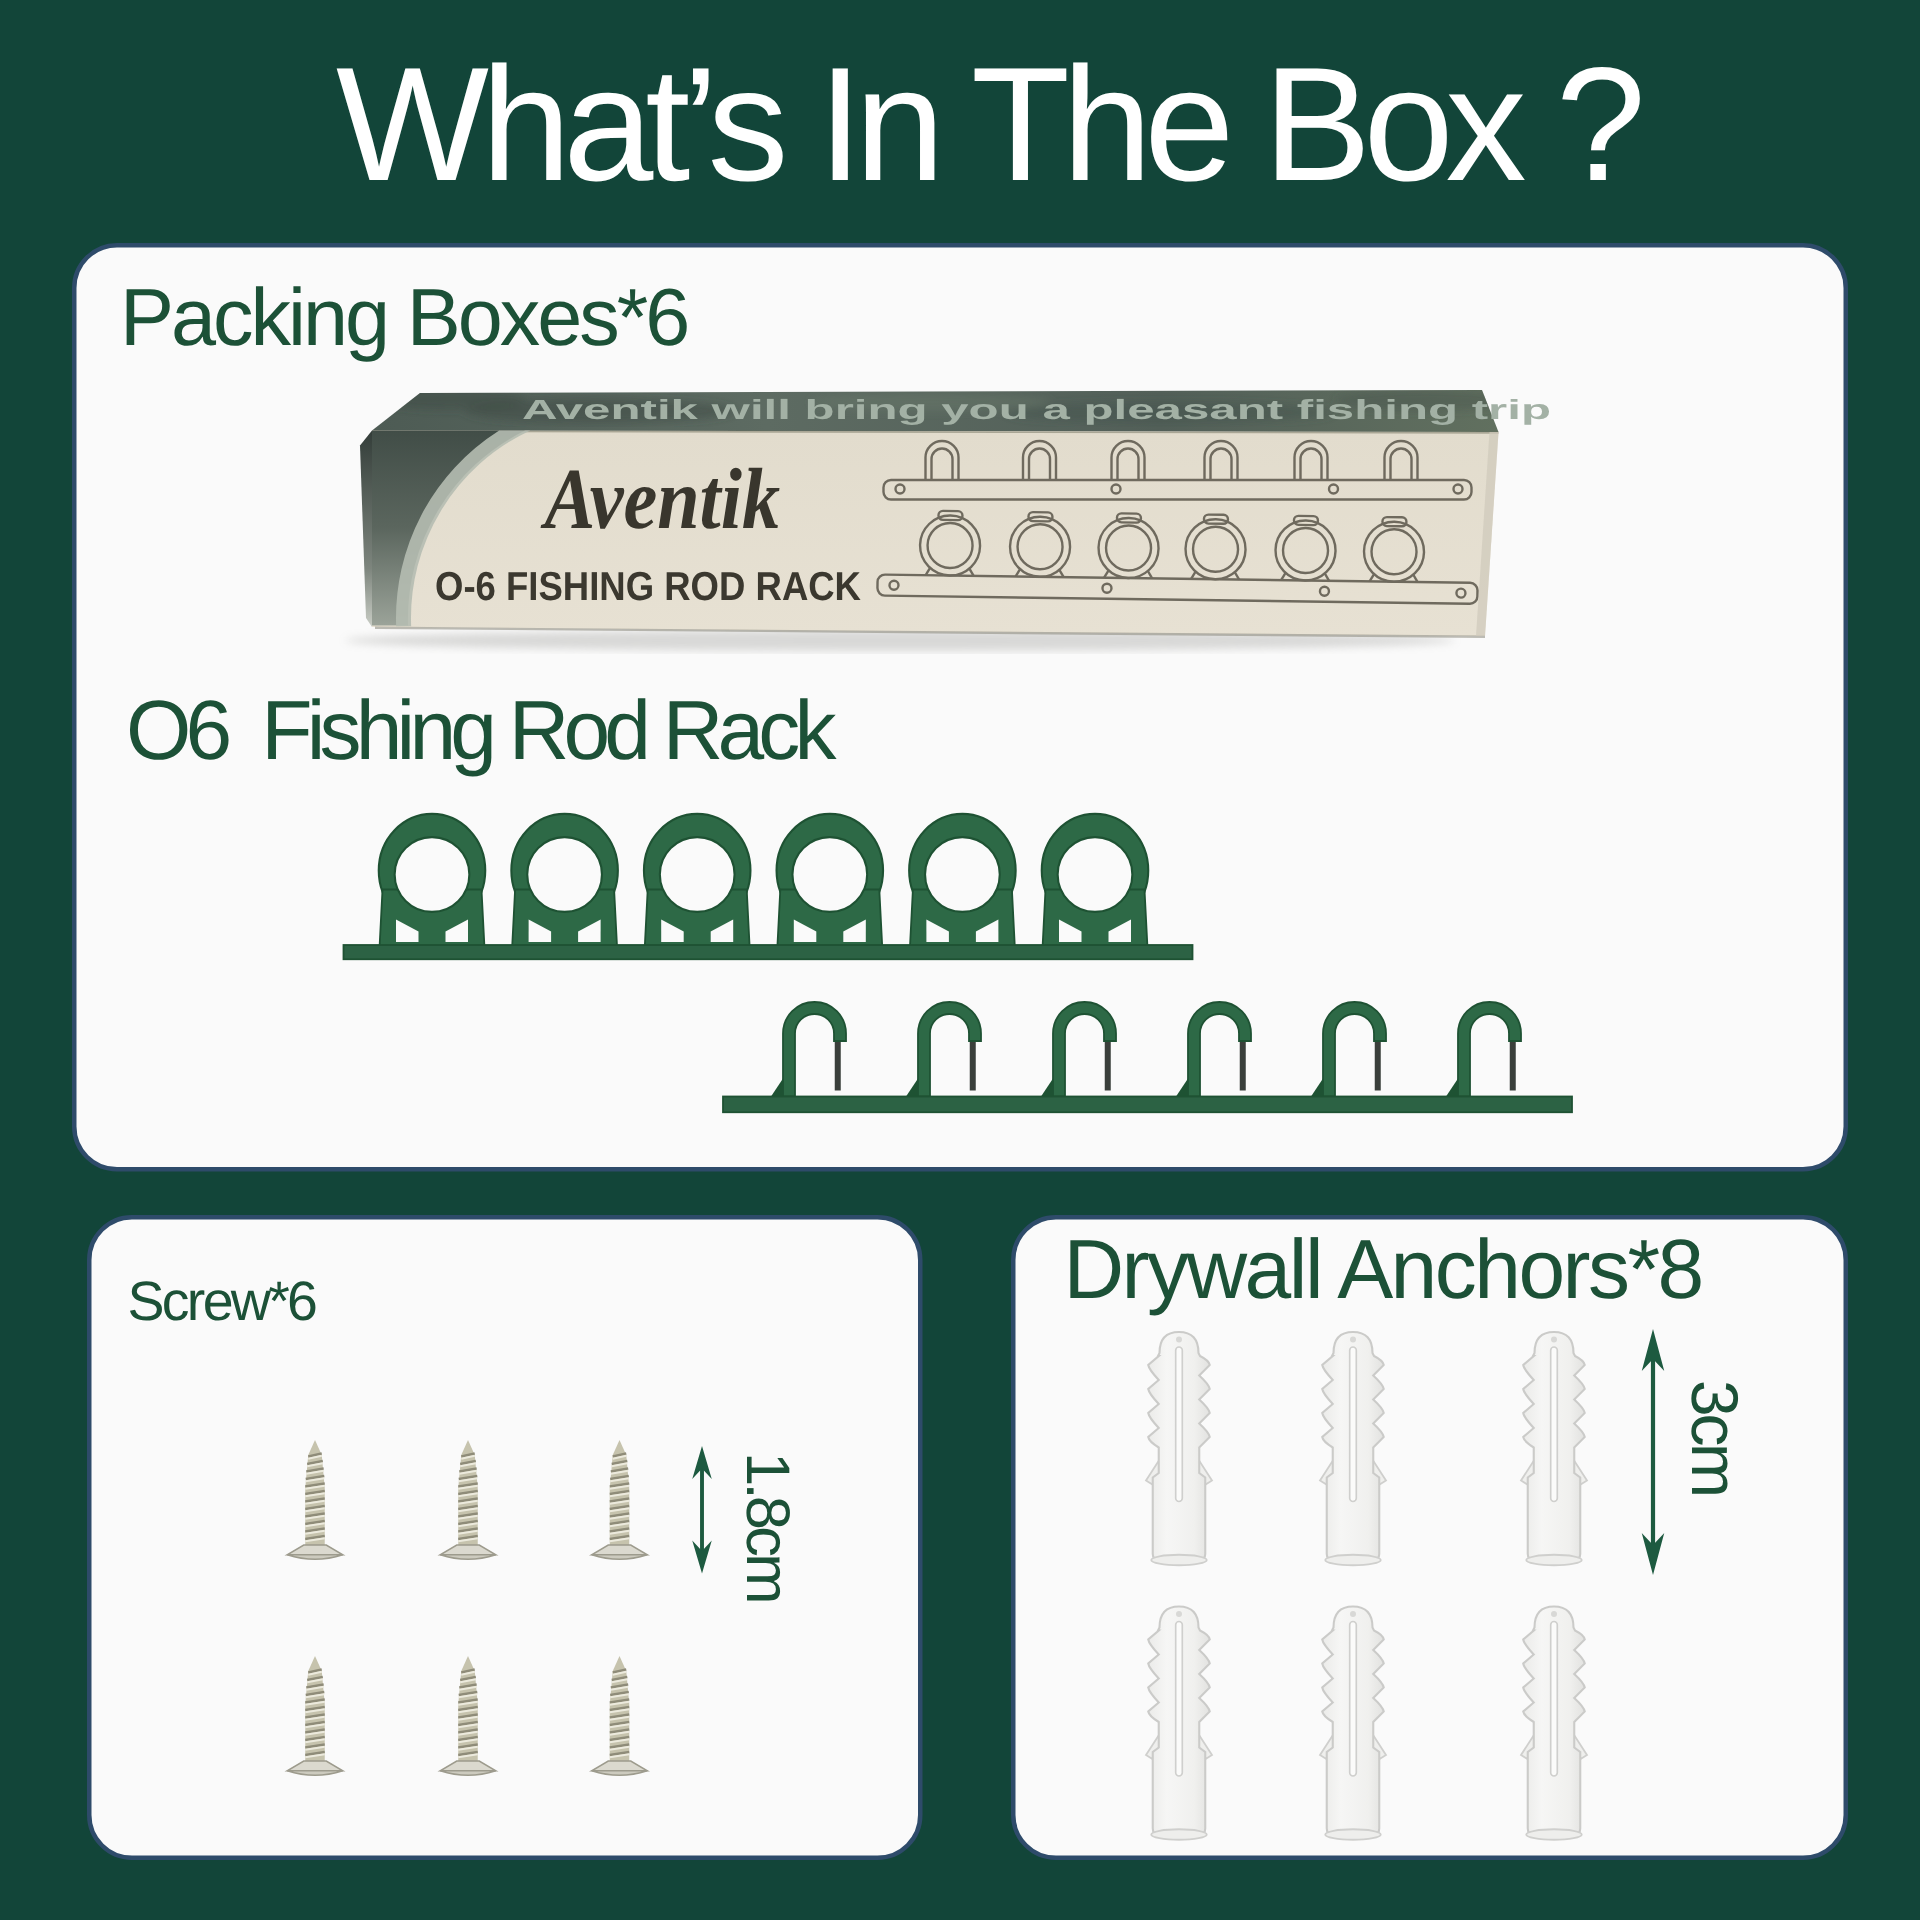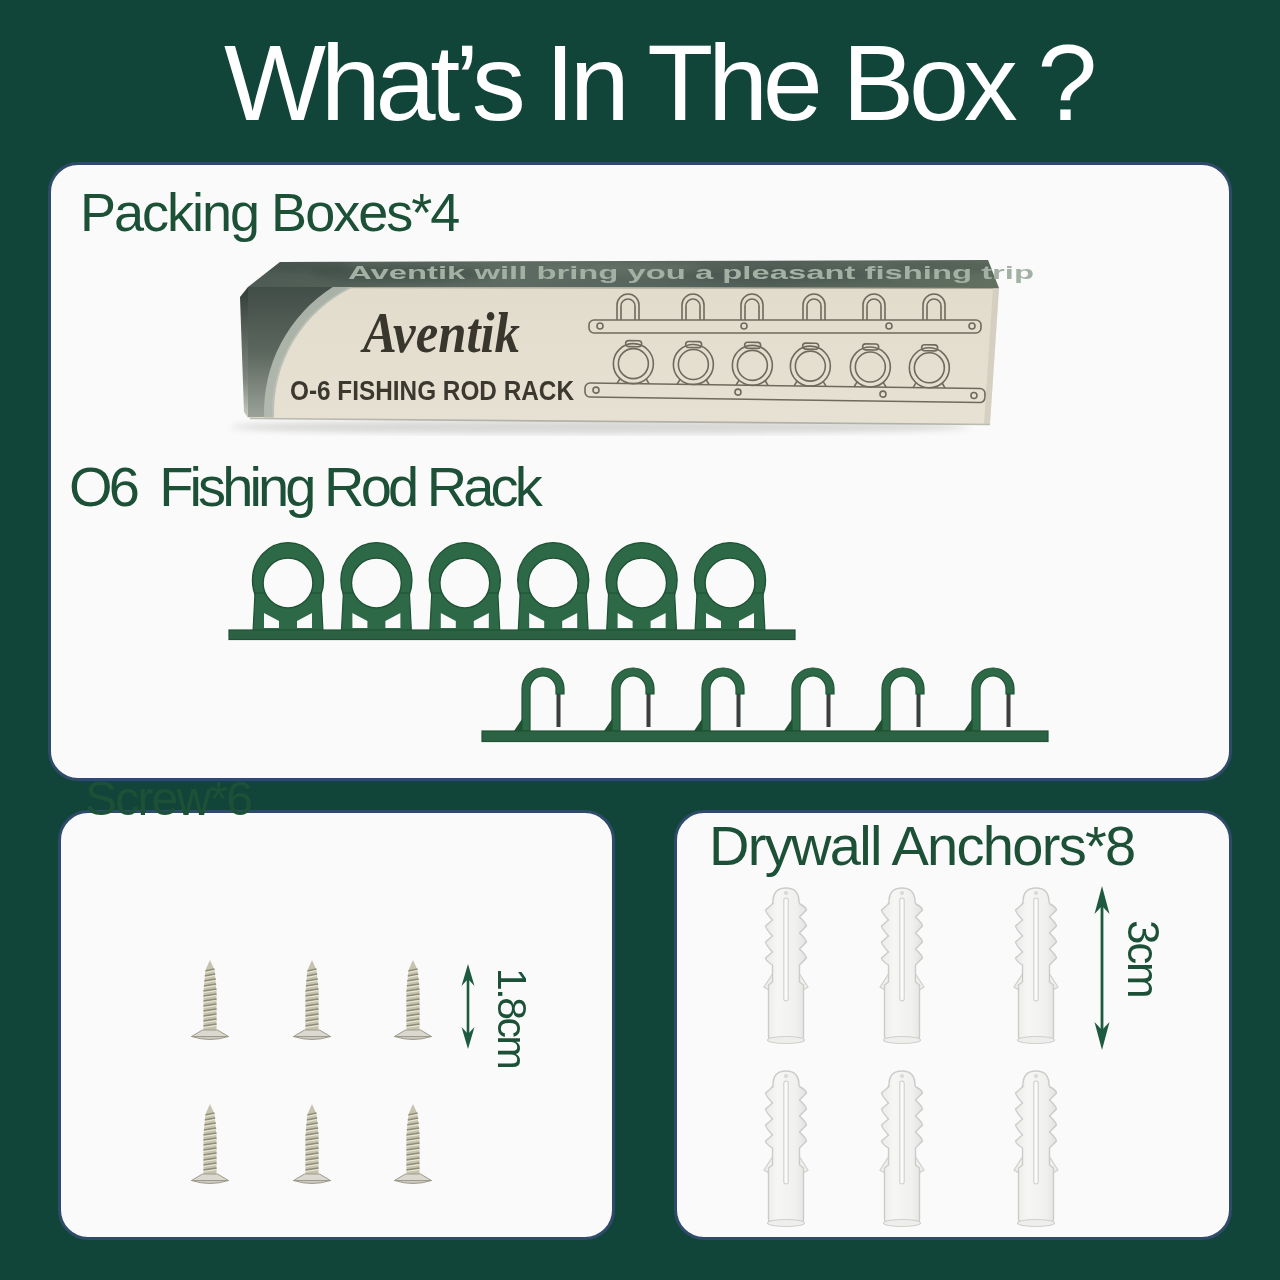--- a/index.html
+++ b/index.html
@@ -2,30 +2,30 @@
 <html><head><meta charset="utf-8"><style>
 html,body{margin:0;padding:0;}
 body{width:1280px;height:1280px;background:#124539;font-family:"Liberation Sans",sans-serif;position:relative;overflow:hidden;}
 .panel{position:absolute;background:#fafafa;border:3px solid #2e4b6a;border-radius:30px;box-sizing:border-box;}
 #p1{left:48px;top:162px;width:1184px;height:619px;}
 #p2{left:58px;top:810px;width:557px;height:430px;}
 #p3{left:674px;top:810px;width:558px;height:430px;}
 #title{position:absolute;left:0;top:29px;width:1280px;text-align:center;color:#ffffff;font-size:108px;letter-spacing:-5.3px;line-height:1;transform:translateX(18px);}
 .h{position:absolute;color:#1c5137;line-height:1;white-space:nowrap;}
 #h1{left:80px;top:185px;font-size:54px;letter-spacing:-2px;}
-#h2{left:69px;top:459px;font-size:56px;letter-spacing:-3.9px;}
-#h3{left:85px;top:775px;font-size:48px;letter-spacing:-1.8px;}
+#h2{left:84px;top:459px;font-size:56px;letter-spacing:-3.9px;}
+#h3{left:85px;top:849px;font-size:37px;letter-spacing:-1.8px;}
 #h4{left:709px;top:818px;font-size:56px;letter-spacing:-1.7px;}
 svg{position:absolute;overflow:visible;}
 </style></head><body>
 <div id="title">What’s In The Box ?</div>
 <div id="p1" class="panel"></div>
 <div id="p2" class="panel"></div>
 <div id="p3" class="panel"></div>
-<div id="h1" class="h">Packing Boxes*4</div>
+<div id="h1" class="h">Packing Boxes*6</div>
 <div id="h2" class="h">O6&nbsp;&nbsp;Fishing Rod Rack</div>
 <div id="h3" class="h">Screw*6</div>
 <div id="h4" class="h">Drywall Anchors*8</div>
 
 <svg id="boxsvg" style="left:230px;top:250px;" width="785" height="195" viewBox="230 250 785 195">
 <defs>
 <linearGradient id="gLeft" x1="0" y1="0" x2="0" y2="1">
   <stop offset="0" stop-color="#414d47"></stop>
         <stop offset="0.5" stop-color="#5b665e"></stop>
         <stop offset="1" stop-color="#9ba399"></stop>

